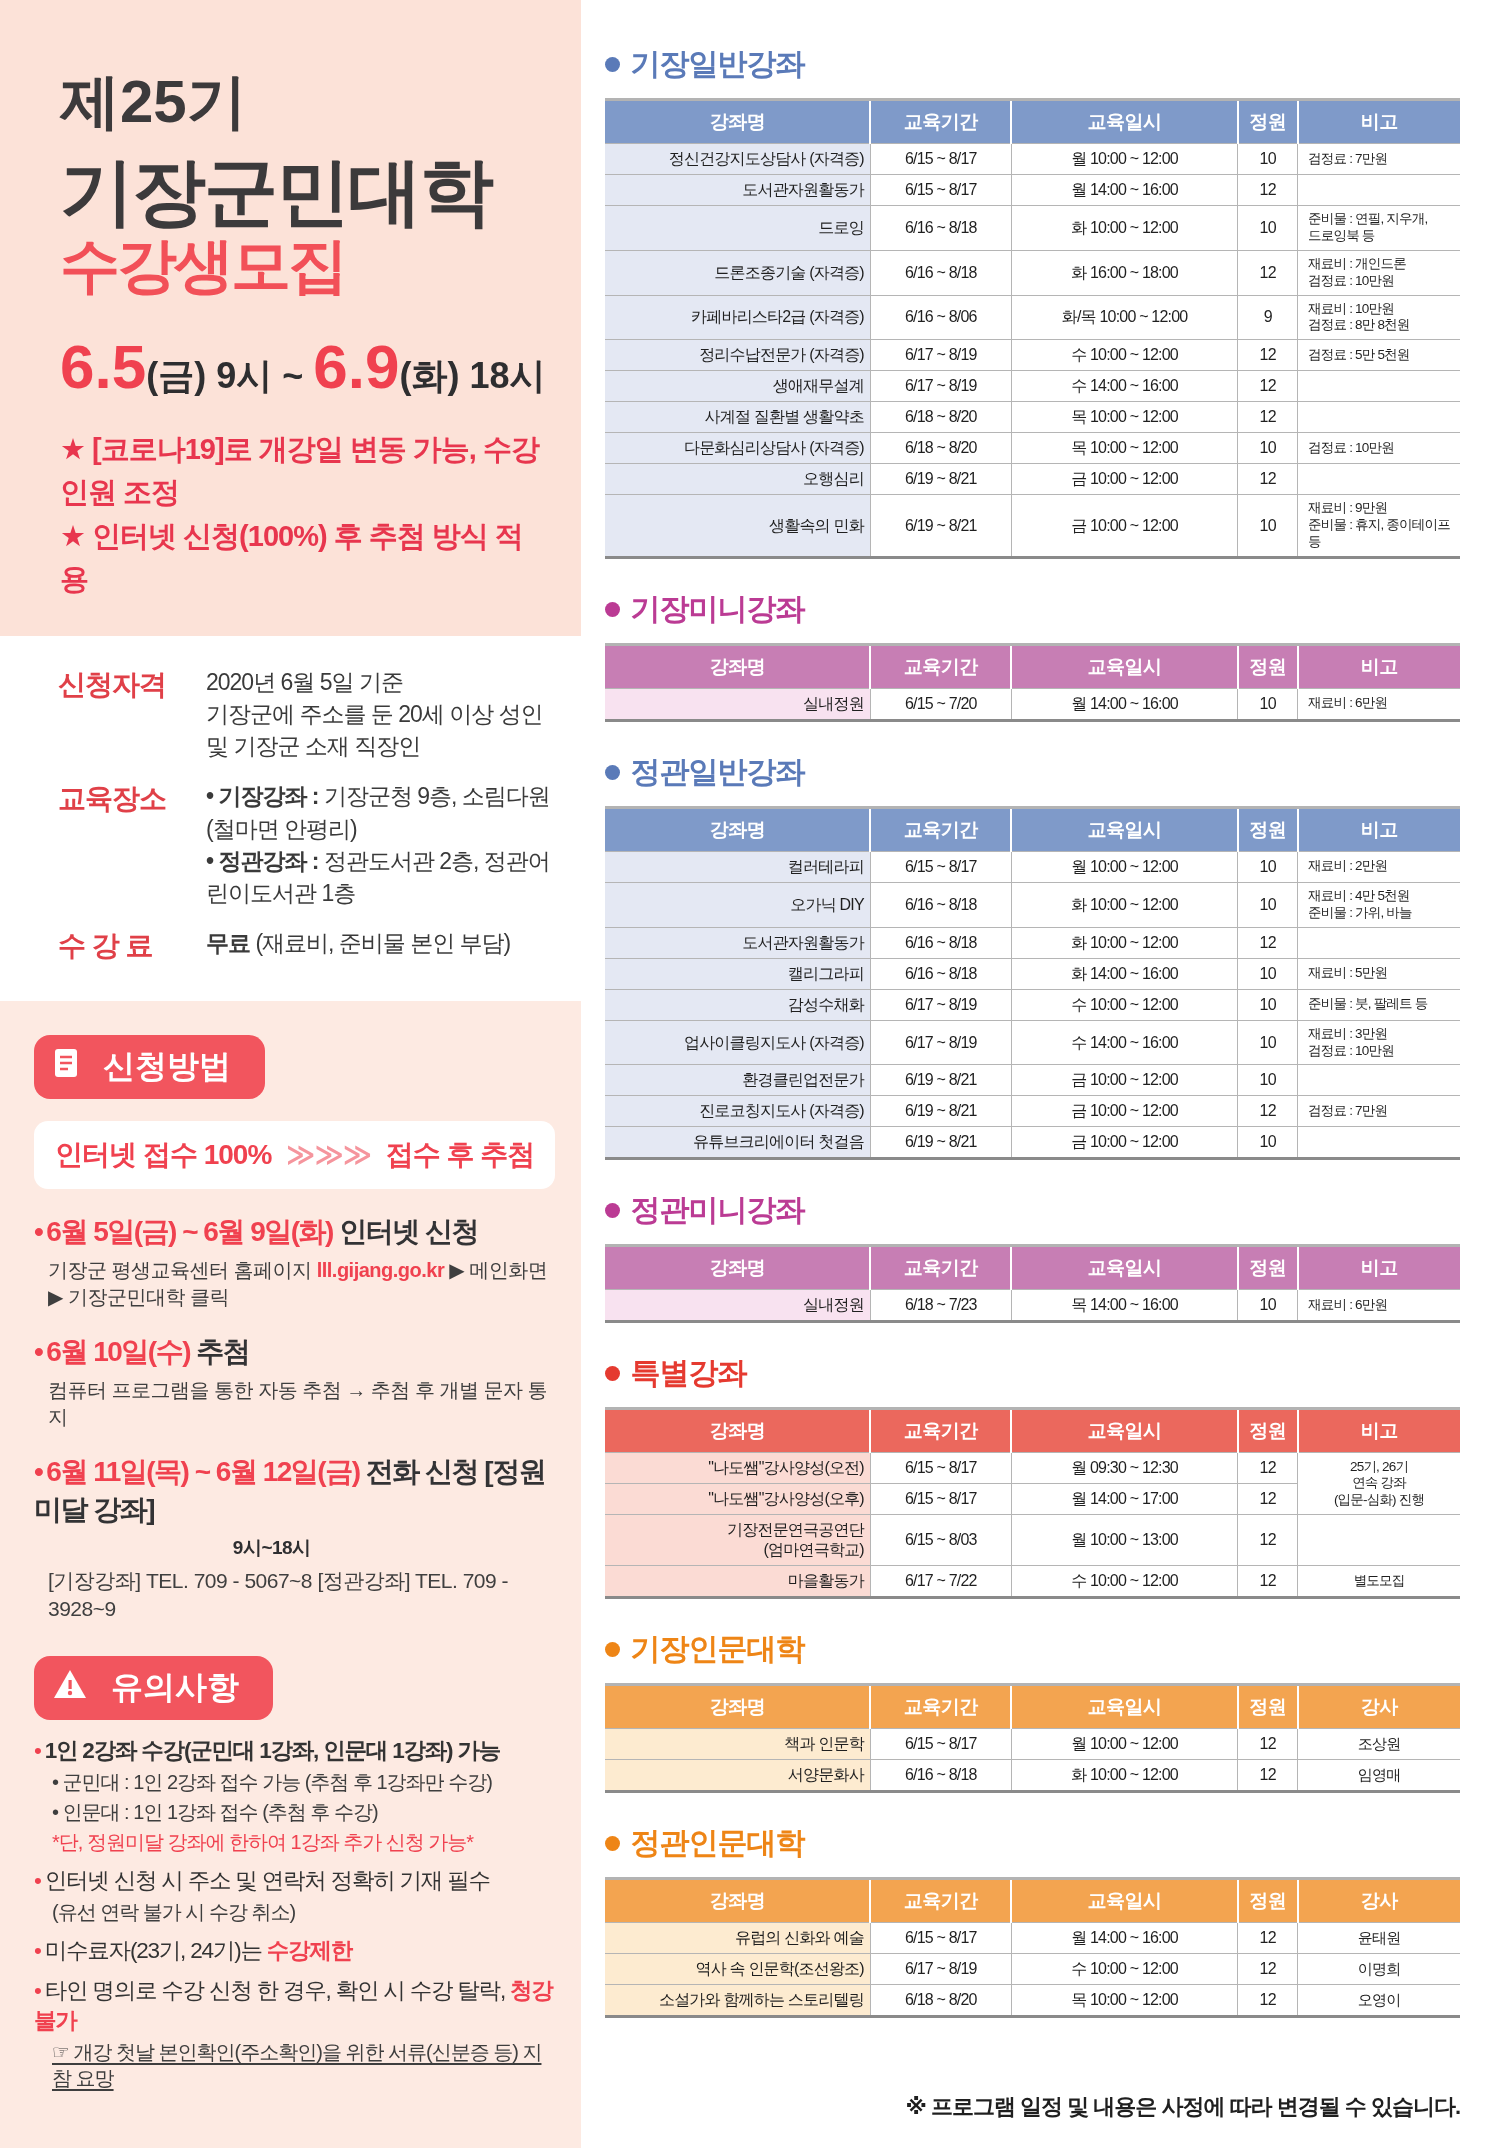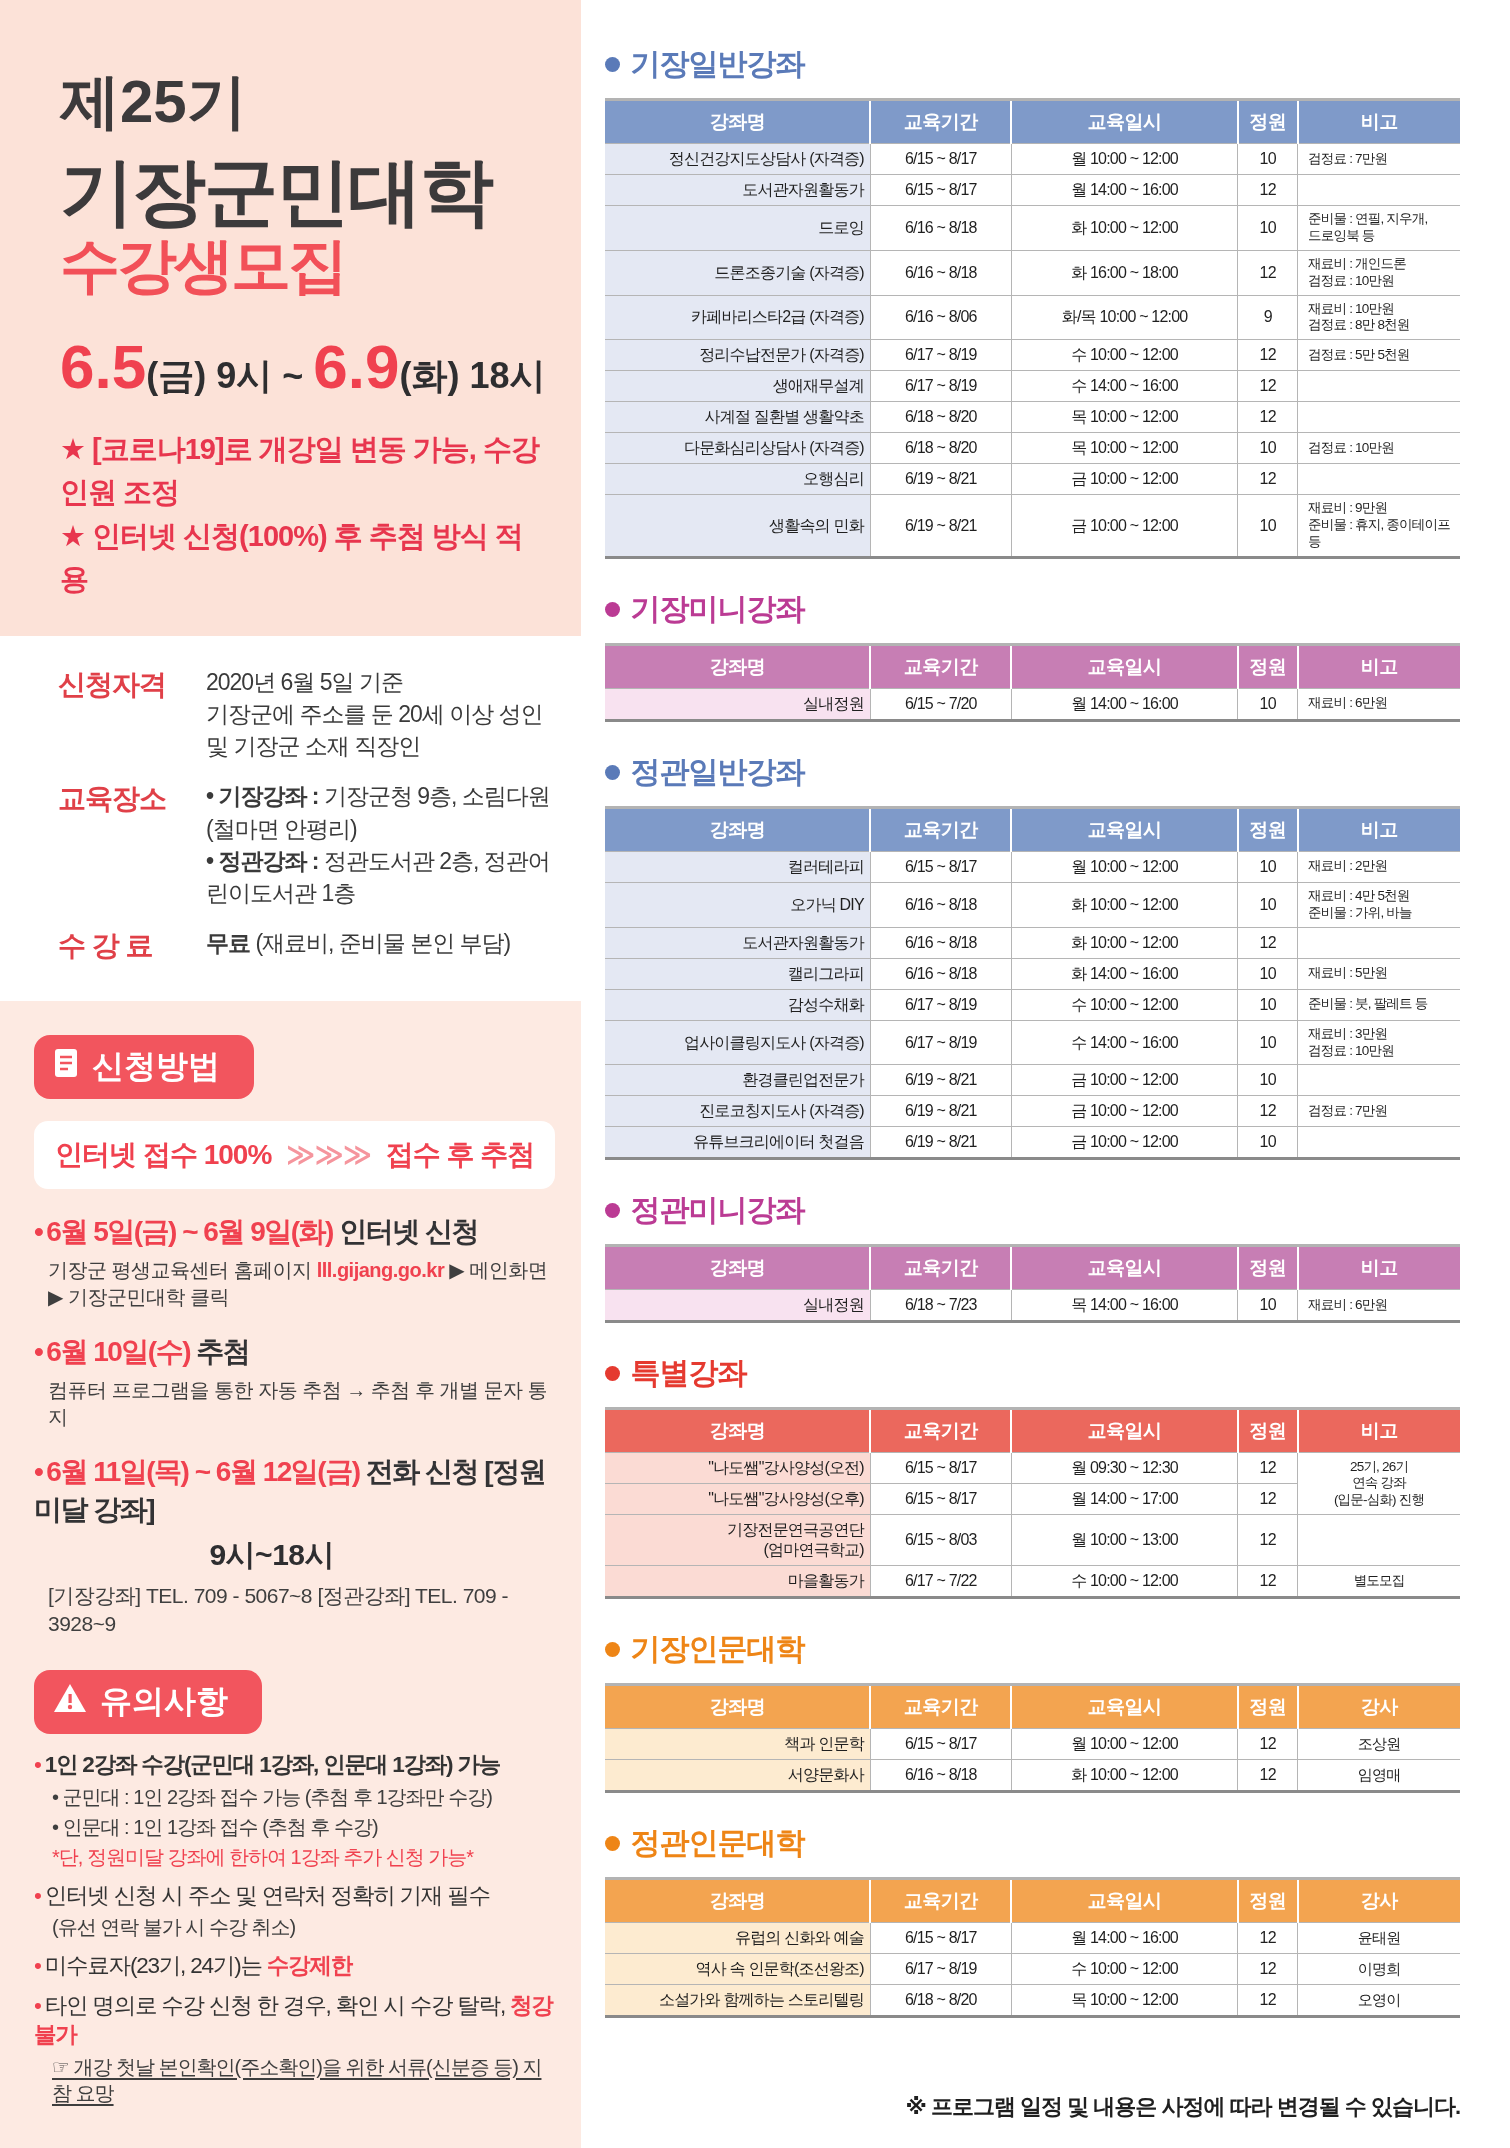--- a/index.html
+++ b/index.html
@@ -18,35 +18,35 @@
   .stars { margin-top: 26px; }
   .star-line { font-size: 29px; font-weight: bold; color: #e8364e; line-height: 1.5; letter-spacing: -1px; }
 
   .left-info { background: #ffffff; padding: 30px 24px 18px 58px; }
   .info-row { display: flex; gap: 16px; margin-bottom: 18px; }
   .info-label { flex: 0 0 132px; font-size: 28px; font-weight: bold; color: #e04048; letter-spacing: -1px; }
   .info-body { font-size: 23px; color: #3a3a3a; line-height: 1.4; letter-spacing: -1px; }
   .b { font-weight: bold; }
 
   .left-lower { background: #fdeae2; flex: 1; padding: 34px 26px 26px 34px; }
-  .badge { display: inline-flex; align-items: center; gap: 12px; background: #f2555e; color: #fff;
+  .badge { display: inline-flex; align-items: center; gap: 23px; background: #f2555e; color: #fff;
            font-size: 32px; font-weight: bold; padding: 10px 34px 10px 18px; border-radius: 16px; }
   .banner { background: #fff; border-radius: 14px; margin: 22px 0 24px; padding: 15px 8px; text-align: center;
             font-size: 28px; font-weight: bold; color: #f0414f; letter-spacing: -1px; }
   .banner .arrows { color: #f5959d; padding: 0 8px; }
   .step { margin-bottom: 22px; }
   .step-head { font-size: 28px; font-weight: bold; letter-spacing: -1.5px; }
   .step-head .bullet { color: #f0414f; margin-right: 4px; }
   .red { color: #f0414f; }
   .dark { color: #333335; }
   .redb { color: #f0414f; font-weight: bold; }
   .redlink { color: #f0414f; font-weight: bold; }
   .ul { text-decoration: underline; text-underline-offset: 4px; }
   .step-line { font-size: 20px; color: #3f3f3f; margin: 6px 0 0 14px; letter-spacing: -0.5px; line-height: 1.35; }
-  .step-line.center-bold { text-align: center; font-size: 30px; font-weight: bold; color: #2e2e30; margin-right: 60px; }
+  .step-line.center-bold { text-align: center; font-size: 19px; font-weight: bold; color: #2e2e30; margin-right: 60px; }
   .step-line.tel { font-size: 21px; }
 
   .cautions { margin-top: 16px; }
   .citem { margin-bottom: 11px; }
   .cmain { font-size: 22.5px; color: #333; letter-spacing: -1.2px; line-height: 1.3; }
   .cmain .bullet { color: #f0414f; margin-right: 4px; }
   .csub { font-size: 20px; color: #3e3e3e; margin: 4px 0 0 18px; letter-spacing: -1px; line-height: 1.3; }
 
   
   .right { flex: 1; background: #fff; padding: 44px 50px 26px 24px; display: flex; flex-direction: column; }

